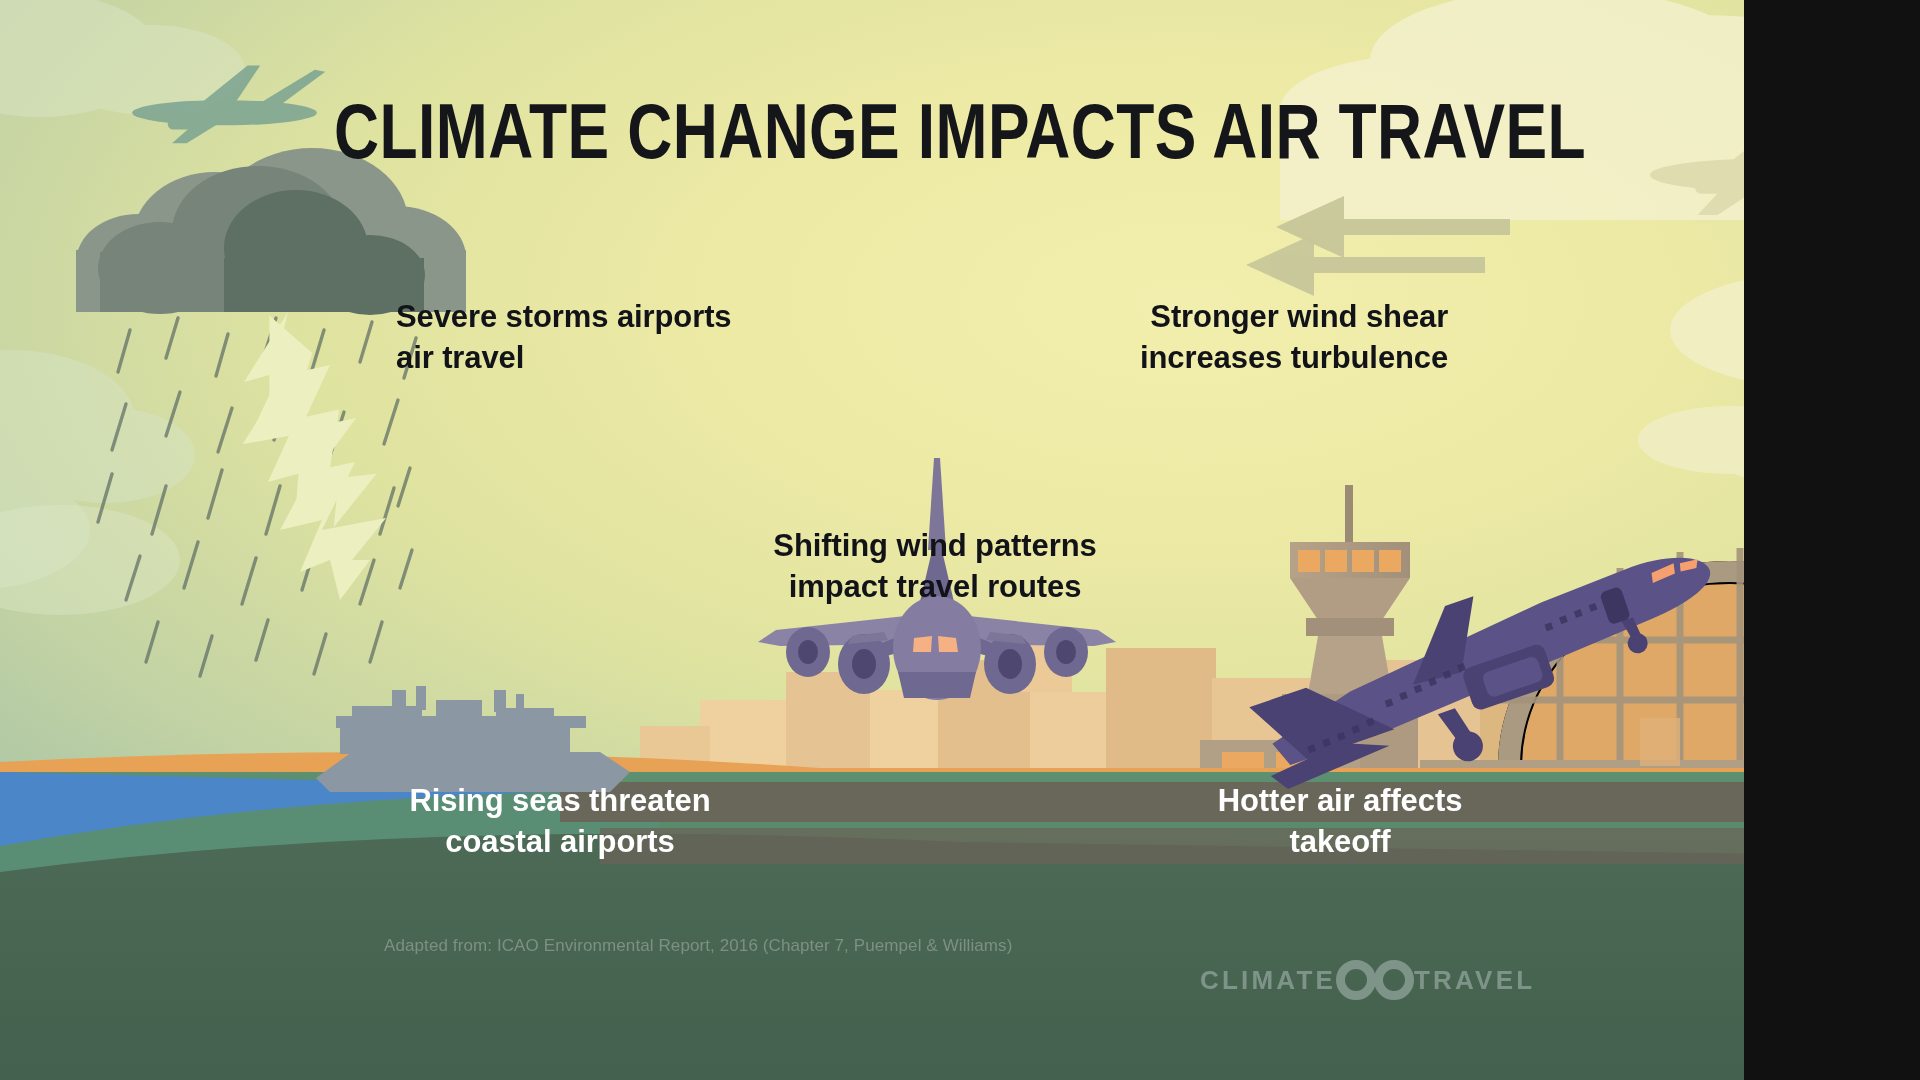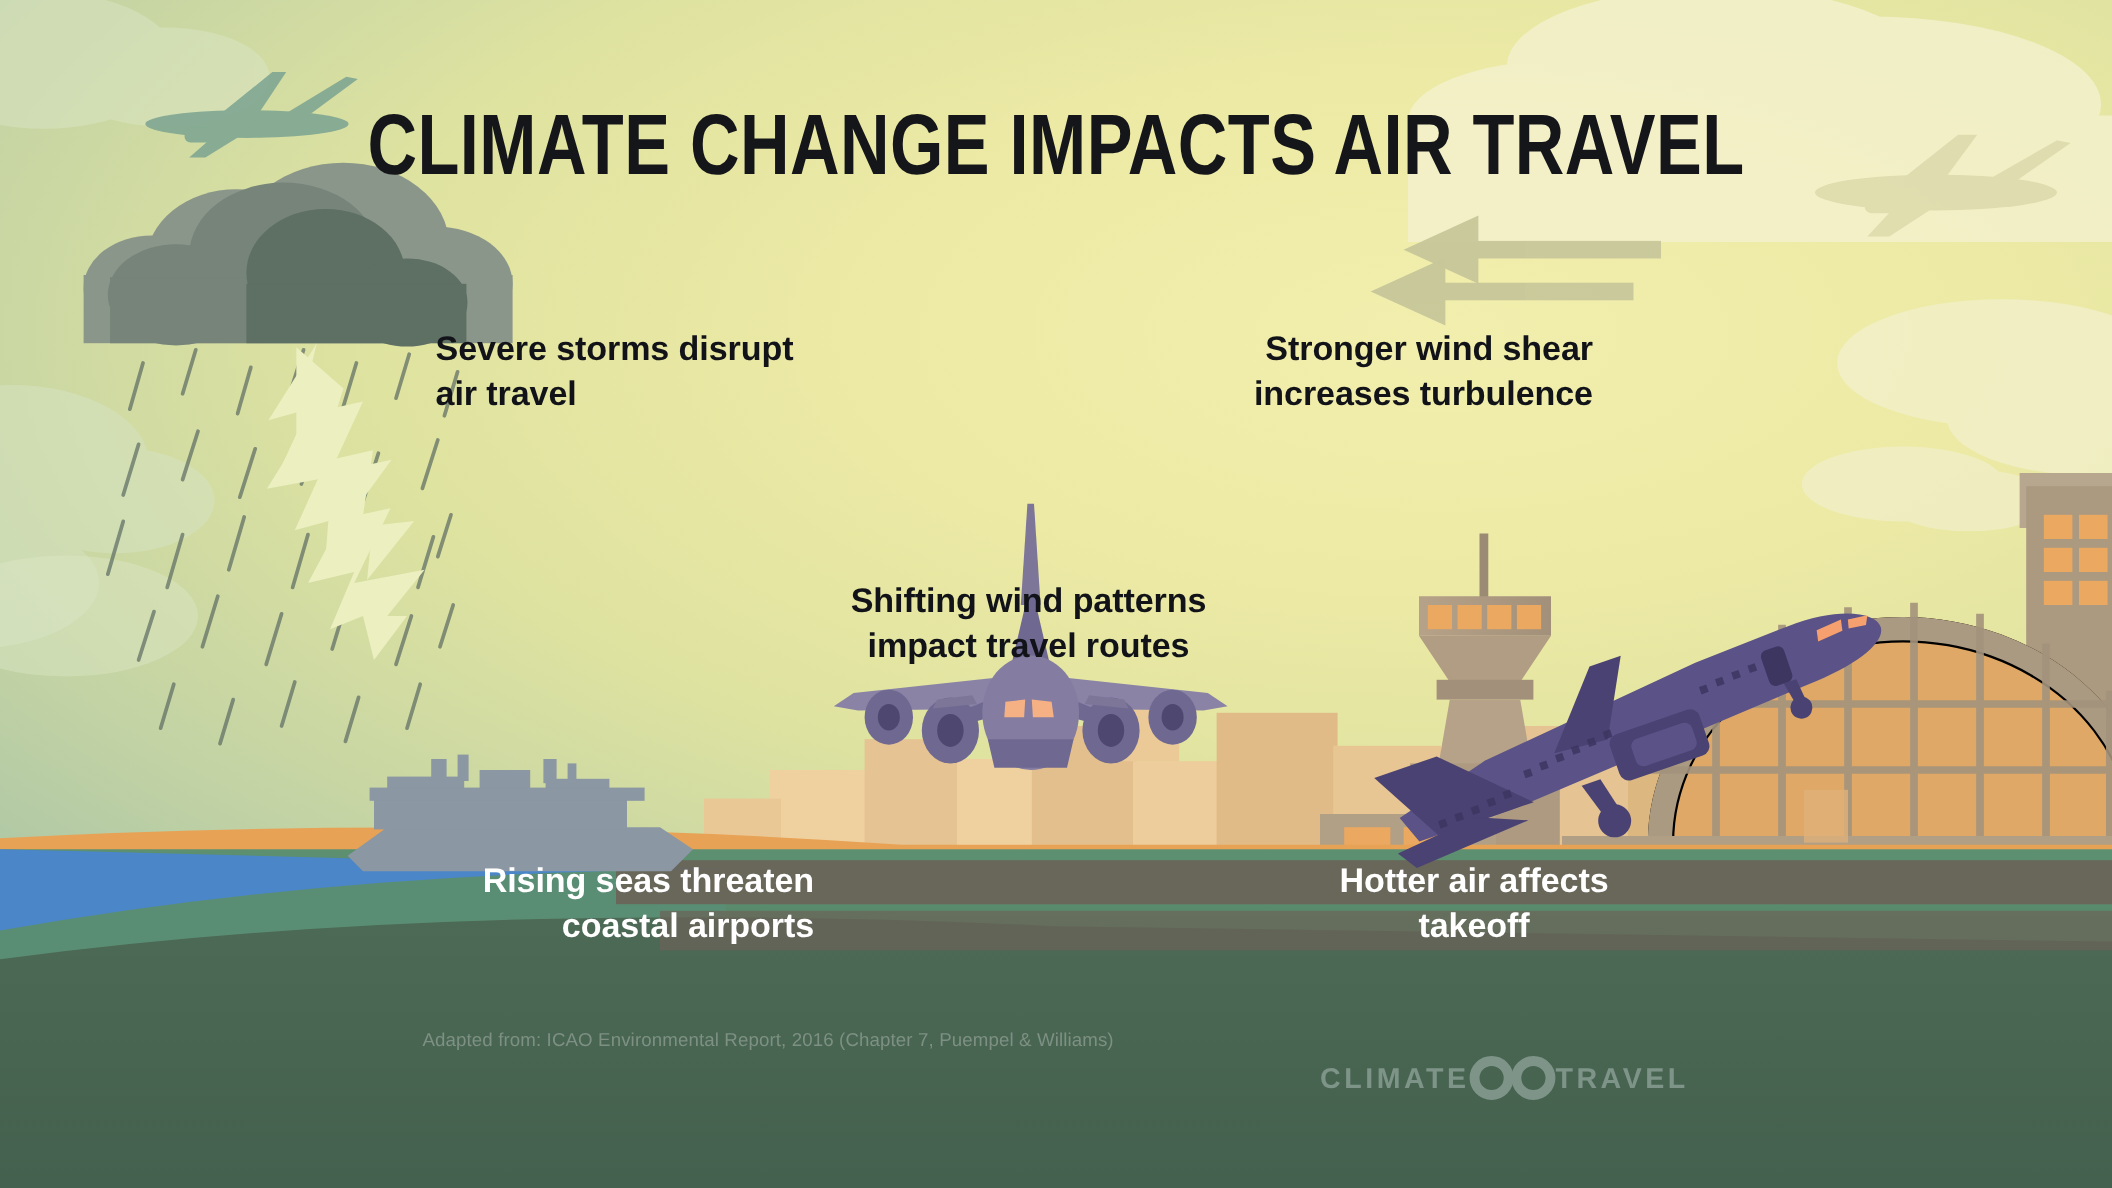--- a/index.html
+++ b/index.html
@@ -1,21 +1,21 @@
 <!DOCTYPE html>
 <html><head>
 <meta charset="utf-8">
 <title>Climate Change Impacts Air Travel</title>
 <style>
   html,body{margin:0;padding:0;background:#111;}
   body{font-family:"Liberation Sans","DejaVu Sans",sans-serif;}
 
   #poster{
     position:relative;
-    width:1920px;height:1080px;
+    width:1744px;height:1080px;
     overflow:hidden;
     background:
       radial-gradient(120% 95% at 68% 28%, #f2efae 0%, #edeaa5 22%, #dfe3a0 42%, #c3d3a4 62%, #a7c3a6 78%, #8fb5a4 100%);
     user-select:none;
   }
 
   .layer{position:absolute;left:0;top:0;width:1920px;height:1080px;}
   svg.layer{display:block;}
 
   
@@ -44,21 +44,21 @@
     color:#111318;
     white-space:pre-line;
     z-index:42;
     letter-spacing:-0.1px;
   }
   .label.white{color:#ffffff;}
 
   #lbl-storms{left:396px;top:296px;text-align:left;}
   #lbl-shear{left:1140px;top:296px;text-align:right;}
   #lbl-routes{left:745px;top:525px;text-align:center;width:380px;}
-  #lbl-seas{left:380px;top:780px;text-align:right;width:360px;}
+  #lbl-seas{left:380px;top:780px;text-align:center;width:360px;}
   #lbl-takeoff{left:1190px;top:780px;text-align:center;width:300px;}
 
   
   #footer-source{
     position:absolute;left:384px;top:936px;
     font-size:17px;font-weight:400;
     color:#7d9083;
     letter-spacing:0.1px;
     z-index:45;
     white-space:nowrap;
@@ -386,21 +386,21 @@
         <ellipse cx="318" cy="220" rx="22" ry="25" fill="#6f6991"></ellipse>
         <ellipse cx="318" cy="220" rx="10" ry="12" fill="#4e4870"></ellipse>
       </g>
       <path d="M136 200 L104 204 L100 212 L140 208 Z" fill="#7d7699"></path>
       <path d="M242 200 L274 204 L278 212 L238 208 Z" fill="#7d7699"></path>
     </g>
   </svg>
 
   <div id="title">CLIMATE CHANGE IMPACTS AIR TRAVEL</div>
 
-  <div class="label" id="lbl-storms">Severe storms disrupt
+  <div class="label" id="lbl-storms">Severe storms airports
 air travel</div>
 
   <div class="label" id="lbl-shear">Stronger wind shear
 increases turbulence</div>
 
   <div class="label" id="lbl-routes">Shifting wind patterns
 impact travel routes</div>
 
   <div class="label white" id="lbl-seas">Rising seas threaten
 coastal airports</div>

